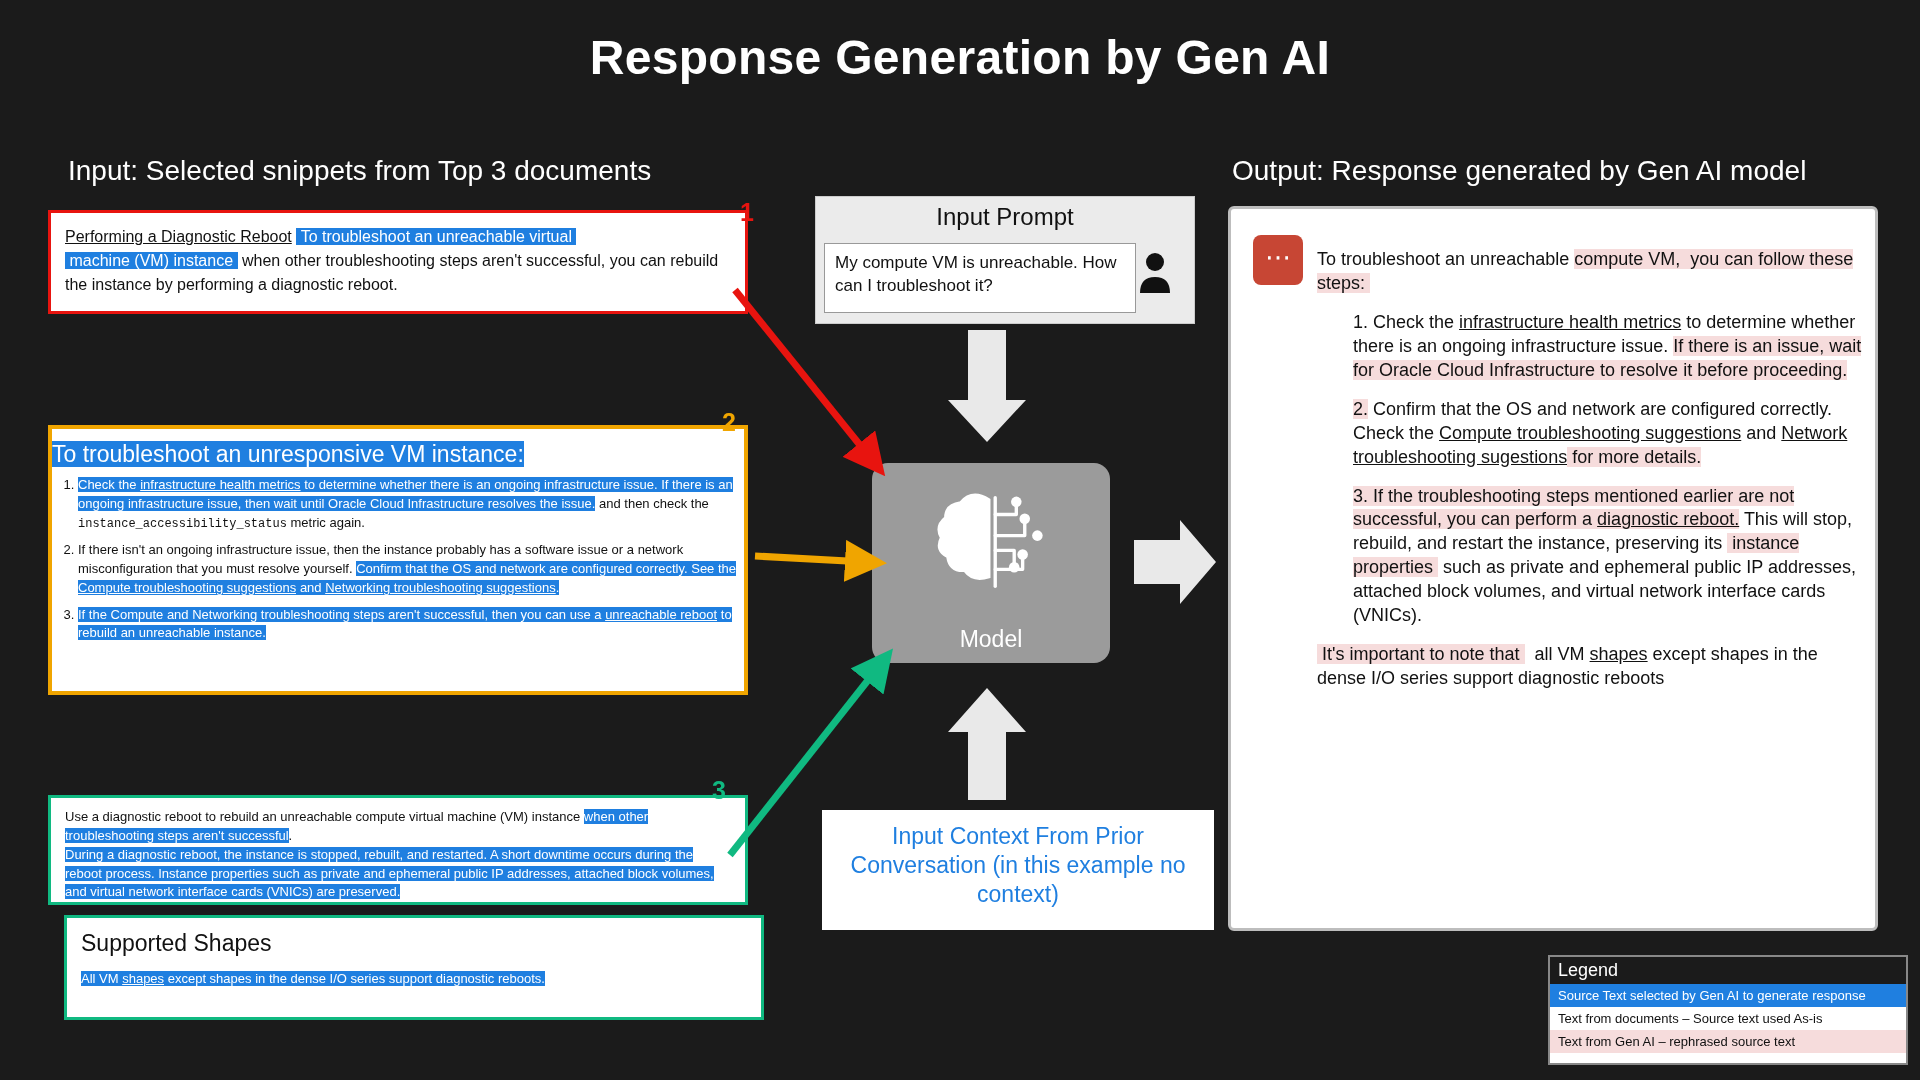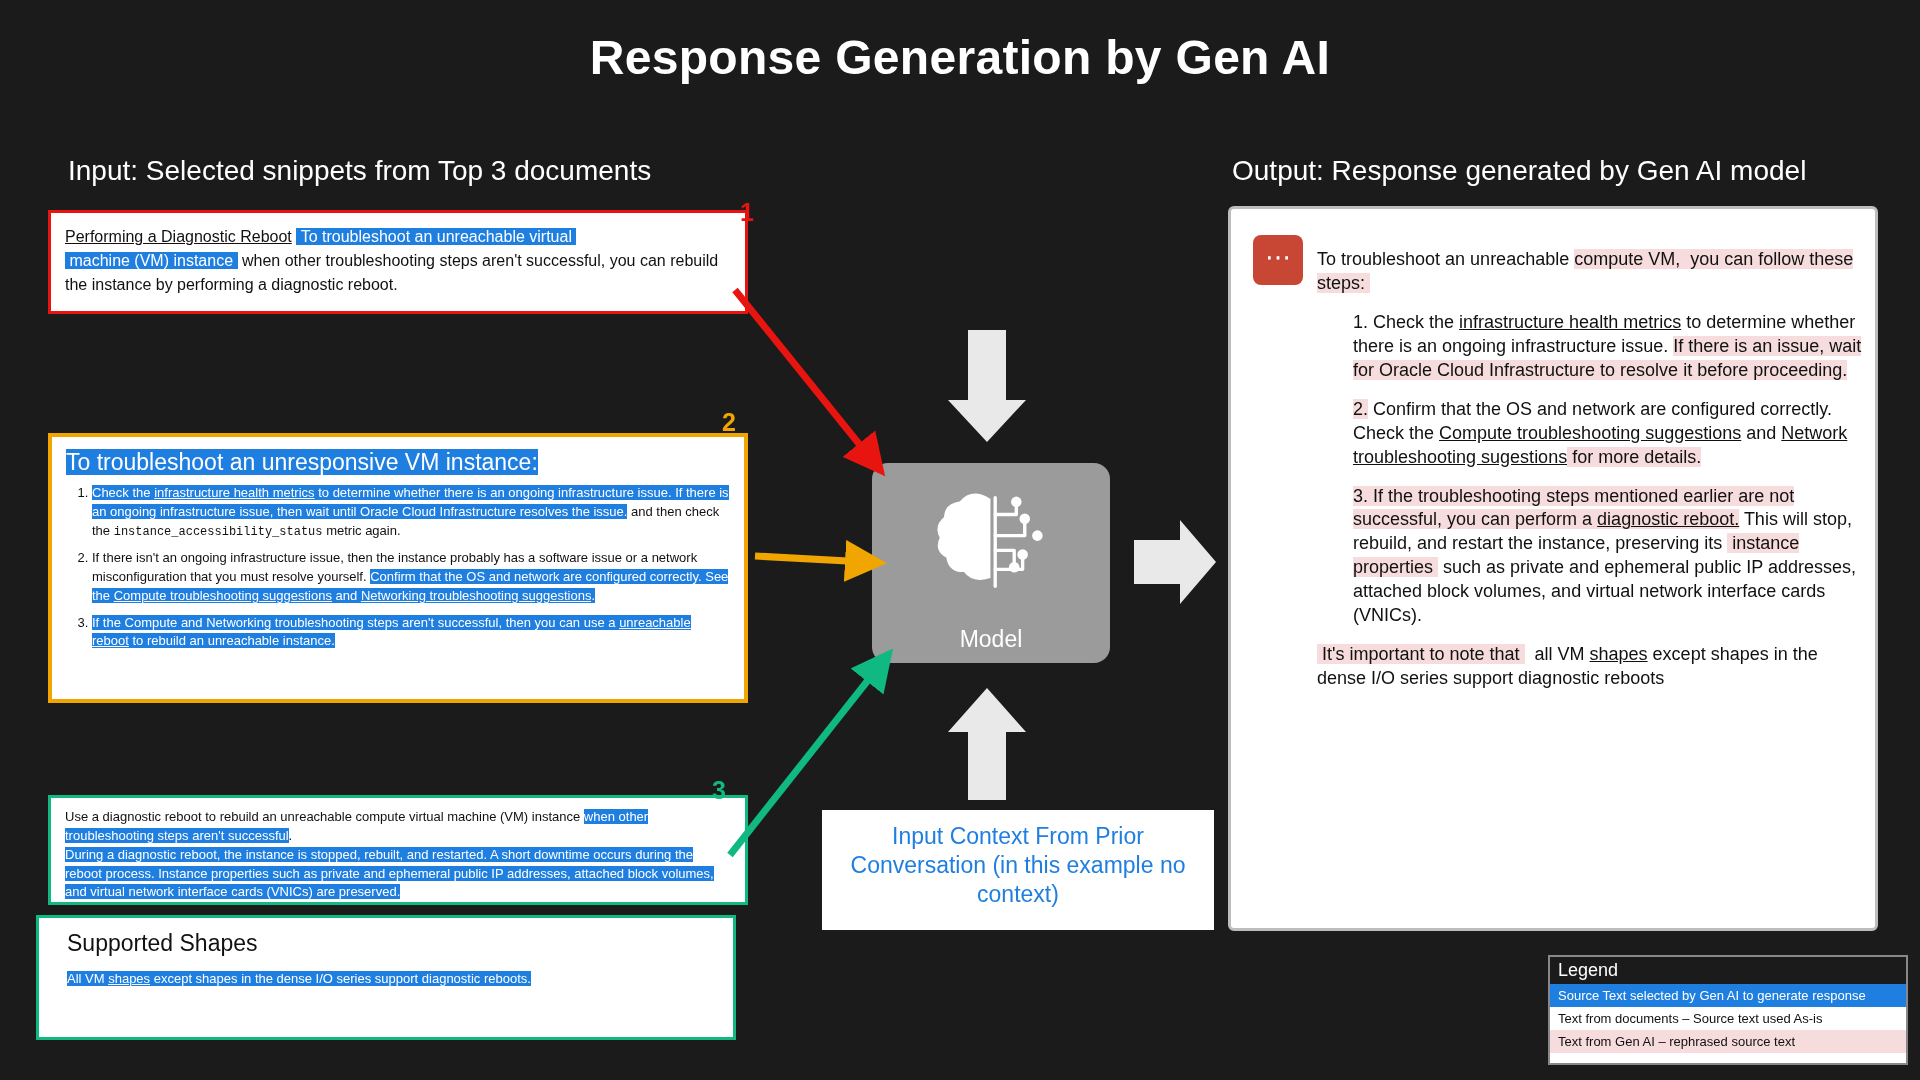--- a/index.html
+++ b/index.html
@@ -56,22 +56,21 @@
     left: 48px; top: 210px; width: 700px; height: 104px;
     border: 3px solid #e8140f;
     padding: 12px 14px;
     font-size: 16px;
     line-height: 1.5;
   }
   
   #snippet2 {
     left: 48px; top: 425px; width: 700px; height: 270px;
     border: 4px solid #f0a500;
-    padding: 10px 14px;
-    margin-top: 8px;
+    padding: 10px 0;
   }
   #snippet2 .s2title {
     font-size: 23px;
     color: #111;
     margin: 2px 0 8px 0;
   }
   #snippet2 ol {
     margin: 0; padding-left: 26px;
     font-size: 13px;
     line-height: 1.45;
@@ -80,23 +79,23 @@
 
   
   #snippet3 {
     left: 48px; top: 795px; width: 700px; height: 110px;
     border: 3px solid #10b981;
     padding: 10px 14px;
     font-size: 13px;
     line-height: 1.45;
   }
   #snippet3b {
-    left: 36px; top: 915px; width: 700px; height: 125px;
+    left: 64px; top: 915px; width: 700px; height: 105px;
     border: 3px solid #10b981;
-    padding: 10px 28px;
+    padding: 10px 14px;
   }
   #snippet3b .s3title {
     font-size: 23px;
     color: #111;
     margin: 2px 0 14px 0;
   }
   #snippet3b .s3line { font-size: 13px; }
 
   .num-badge {
     position: absolute;
@@ -257,20 +256,28 @@
   <div class="panel" id="snippet3">
     <span>Use a diagnostic reboot to rebuild an unreachable compute virtual machine (VM) instance </span><span class="hl-blue">when other troubleshooting steps aren't successful</span><span>.</span><br>
     <span class="hl-blue">During a diagnostic reboot, the instance is stopped, rebuilt, and restarted. A short downtime occurs during the reboot process. Instance properties such as private and ephemeral public IP addresses, attached block volumes, and virtual network interface cards (VNICs) are preserved.</span>
   </div>
   <div class="panel" id="snippet3b">
     <div class="s3title">Supported Shapes</div>
     <div class="s3line"><span class="hl-blue">All VM </span><span class="hl-blue und">shapes</span><span class="hl-blue"> except shapes in the dense I/O series support diagnostic reboots.</span></div>
   </div>
   <div class="num-badge" style="left:712px; top:776px; color:#10b981;">3</div>
 
+  <div class="panel" id="prompt-box">
+    <div id="prompt-title">Input Prompt</div>
+    <div id="prompt-inner">My compute VM is unreachable. How can I troubleshoot it?</div>
+    <svg id="person-icon" viewBox="0 0 34 44">
+      <circle cx="17" cy="11" r="9" fill="#111"></circle>
+      <path d="M2 42 q0-16 15-16 q15 0 15 16 z" fill="#111"></path>
+    </svg>
+  </div>
 
   <div class="panel" id="model-box">
     <svg viewBox="0 0 120 110" style="position:absolute;left:55px;top:22px;width:128px;height:116px;">
       <g fill="none" stroke="#ffffff" stroke-width="3.2" stroke-linecap="round">
         <path d="M58 14 q-16-10-27 3 q-14 2-14 14 q-10 8-4 19 q-6 12 6 18 q2 14 16 13 q8 11 23 6 z" fill="#ffffff" stroke="#ffffff" stroke-width="3"></path>
         <path d="M64 12 v84"></path>
         <path d="M64 28 h20 M84 28 v-10 M64 48 h28 M92 48 v-14 M64 62 h18 M82 62 v14 M64 80 h26 M90 80 v-12"></path>
       </g>
       <g fill="#ffffff">
         <circle cx="84" cy="16" r="5"></circle>

